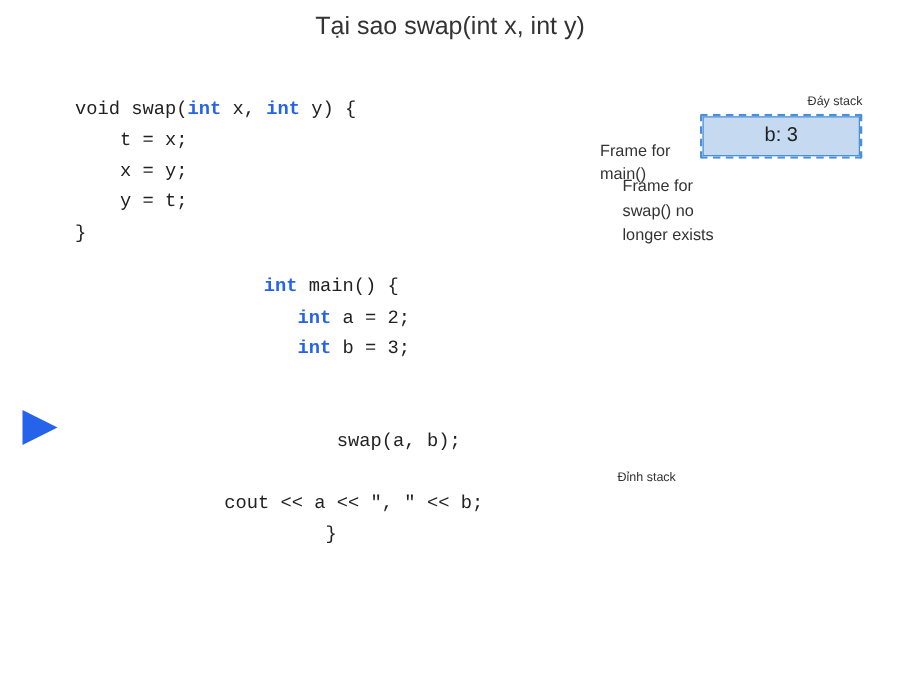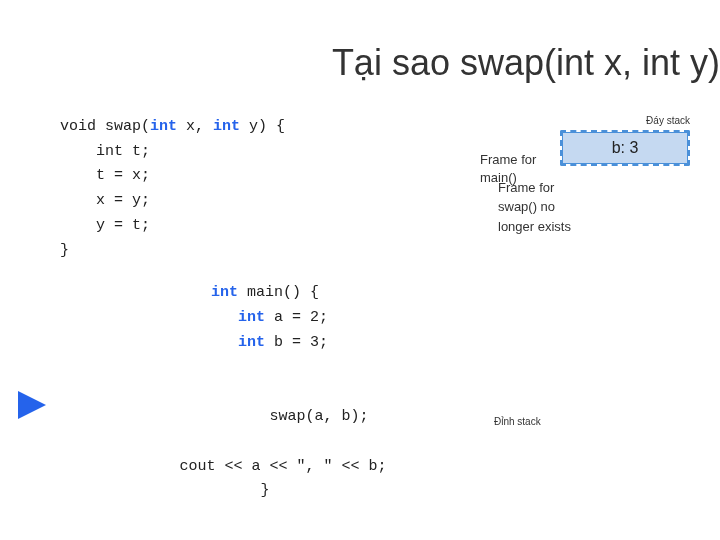--- a/index.html
+++ b/index.html
@@ -6,30 +6,30 @@
     body {
       width: 720px;
       height: 540px;
       background: #ffffff;
       font-family: Arial, sans-serif;
       overflow: hidden;
       position: relative;
     }
 
     .title {
-      text-align: right;
-      font-size: 36px;
+      text-align: center;
+      font-size: 20px;
       color: #333;
-      padding-top: 40px;
+      padding-top: 8px;
       line-height: 1.3;
     }
 
     .content-area {
       display: flex;
-      margin-top: 28px;
+      margin-top: 42px;
       padding-left: 60px;
     }
 
     .code-section {
       flex: 1;
     }
 
     .code-block {
       font-family: 'Courier New', Courier, monospace;
       font-size: 15px;
@@ -123,21 +123,20 @@
 
 <div class="title">
   <div>Tại sao swap(int x, int y)</div>
 </div>
 
 <div class="content-area">
   <div class="code-section">
     
     <div class="code-block">
       <span class="code-line"><span>void swap(</span><span class="highlight-int">int</span><span> x, </span><span class="highlight-int">int</span><span> y) {</span></span>
-      <span class="code-line">    int t;</span>
       <span class="code-line">    t = x;</span>
       <span class="code-line">    x = y;</span>
       <span class="code-line">    y = t;</span>
       <span class="code-line">}</span>
     </div>
 
     <br>
 
     
     <div class="code-block" style="position:relative;text-align:center;">

